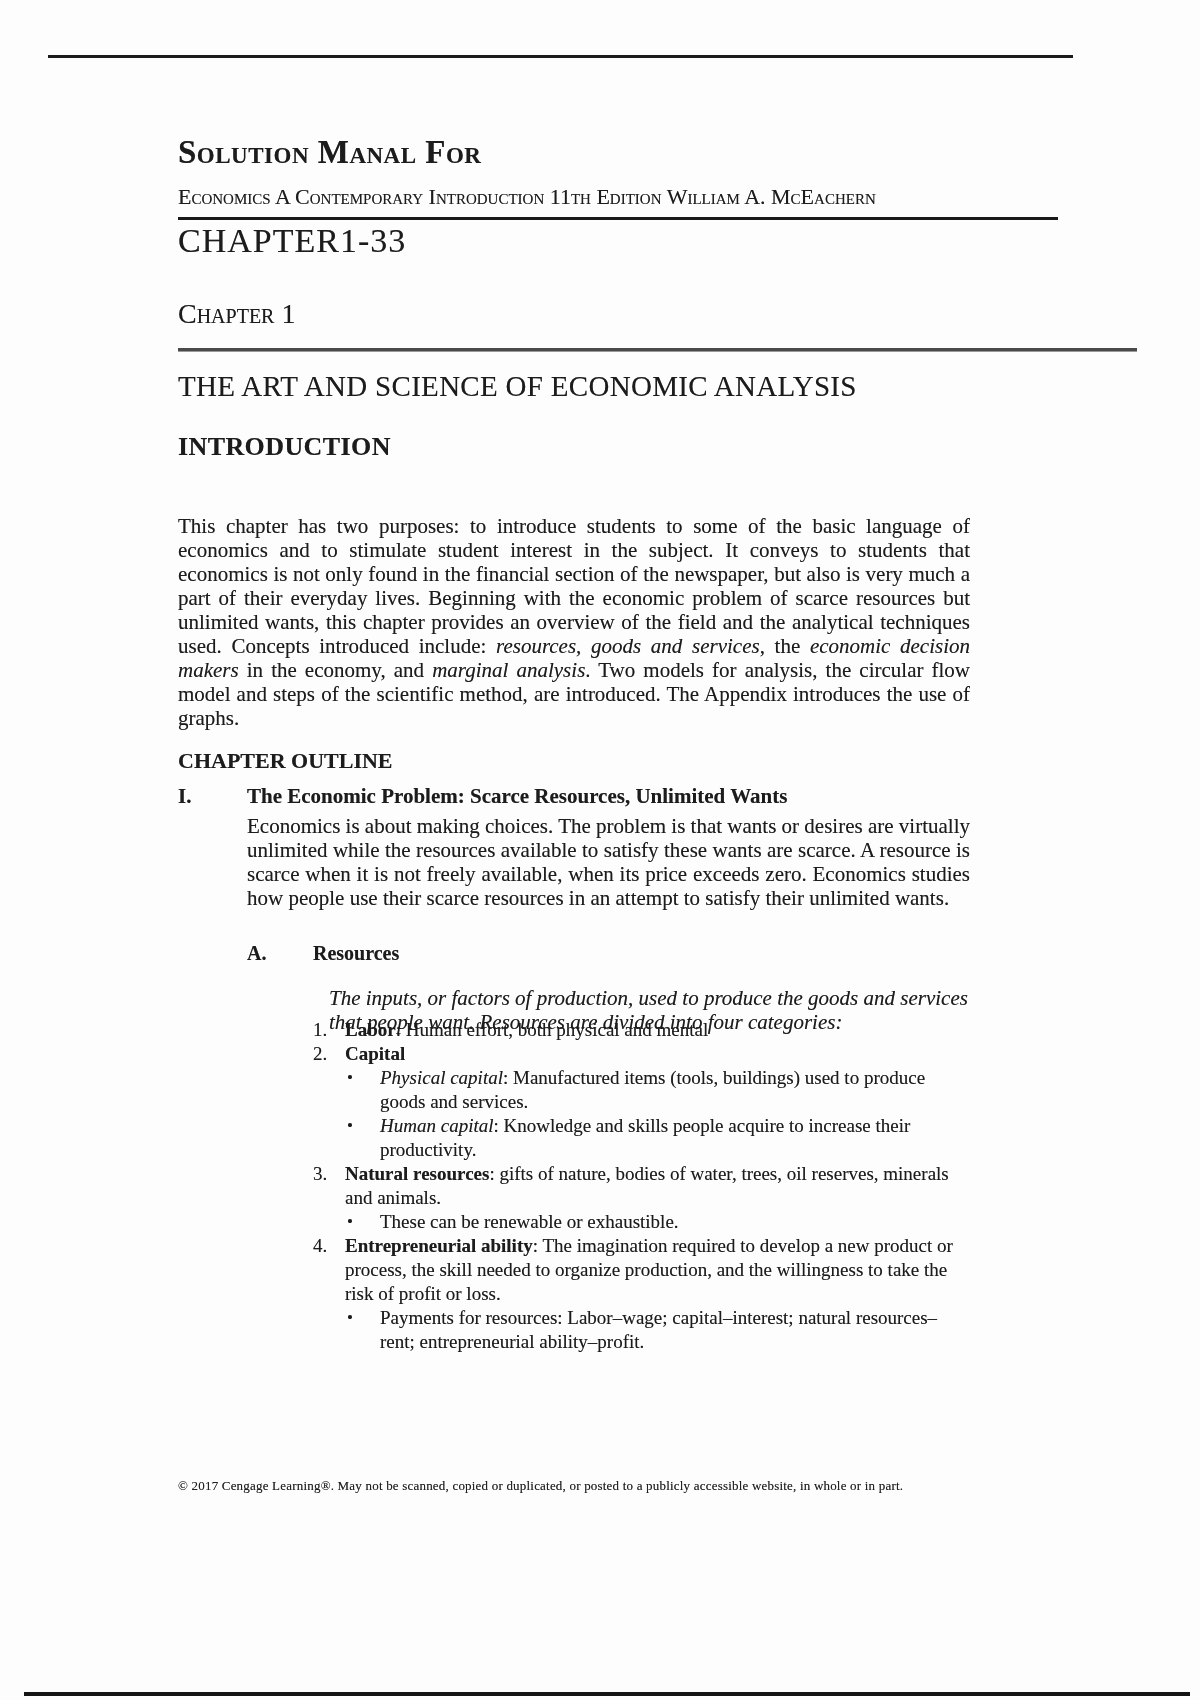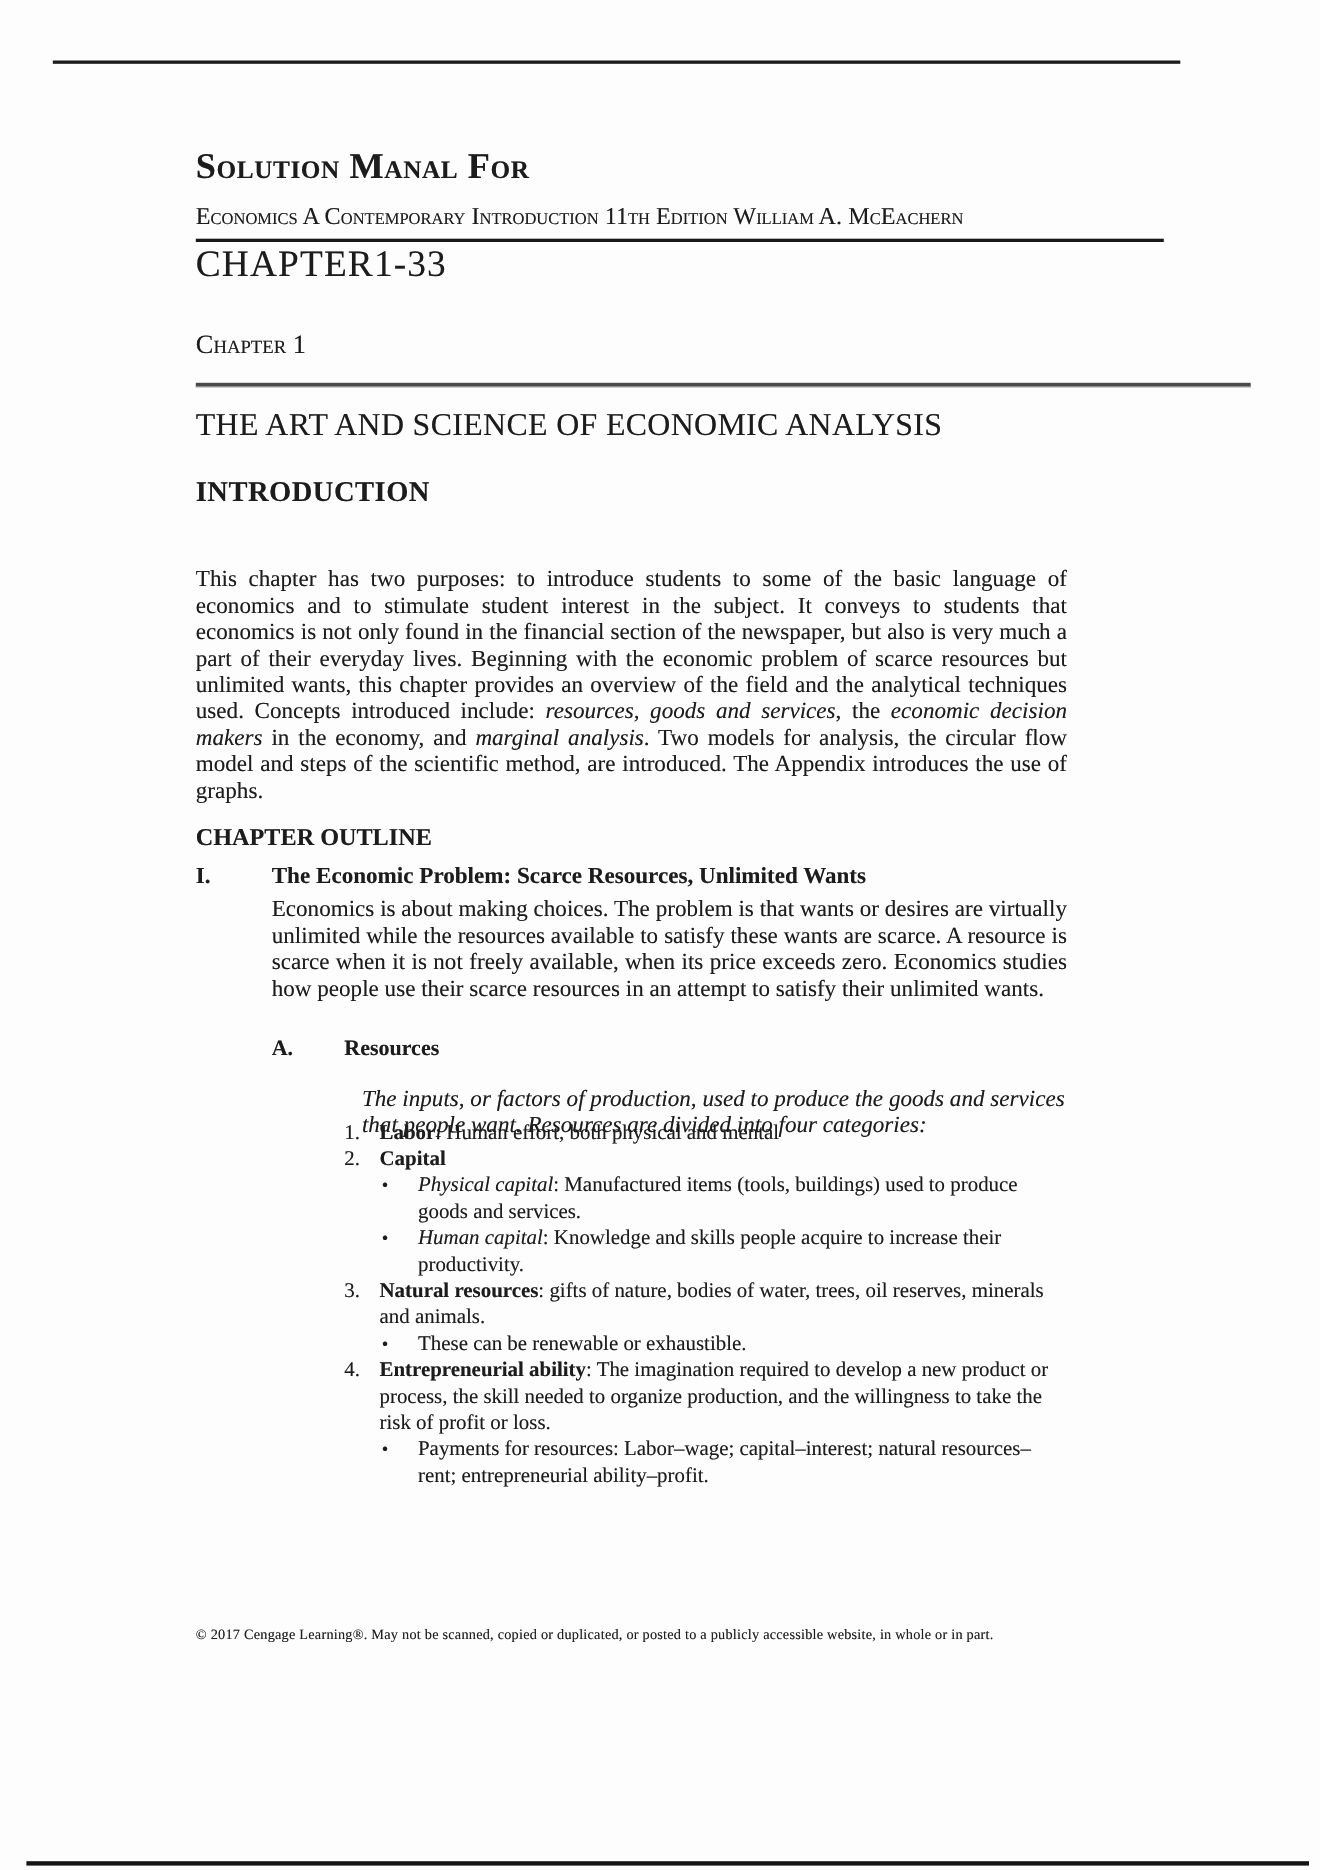--- a/index.html
+++ b/index.html
@@ -15,21 +15,21 @@
 
   
   #hdr{top:134px;left:178px;width:880px;}
   .t1{font-size:33px;line-height:36px;font-variant:small-caps;font-weight:600;letter-spacing:.5px;}
   .t2{font-size:22px;line-height:26px;font-variant:small-caps;font-weight:500;margin-top:14px;
       padding-bottom:7px;border-bottom:3px solid #191919;}
   .t3{font-size:34px;line-height:40px;margin-top:1px;letter-spacing:1px;}
 
   
   #chap{top:294px;left:178px;width:959px;}
-  .ch-num{font-size:24px;line-height:40px;font-variant:small-caps;}
+  .ch-num{font-size:28px;line-height:40px;font-variant:small-caps;}
   .ch-rule{margin-top:14px;height:3px;background:#4a4a4a;border-bottom:1px solid #9a9a9a;}
   .ch-title{margin-top:18px;font-size:29px;line-height:32px;font-weight:400;letter-spacing:.3px;}
 
   .h-intro{top:432px;left:178px;font-size:26px;font-weight:700;letter-spacing:.4px;}
   .body-text{font-size:21px;line-height:24px;}
   #intro-p{top:514px;left:178px;width:792px;text-align:justify;}
   .it{font-style:italic;text-align:center;}
 
   .h-outline{top:748px;left:178px;font-size:22px;font-weight:700;}
   #sec-row{top:784px;left:178px;width:792px;display:flex;font-size:21px;font-weight:700;}

